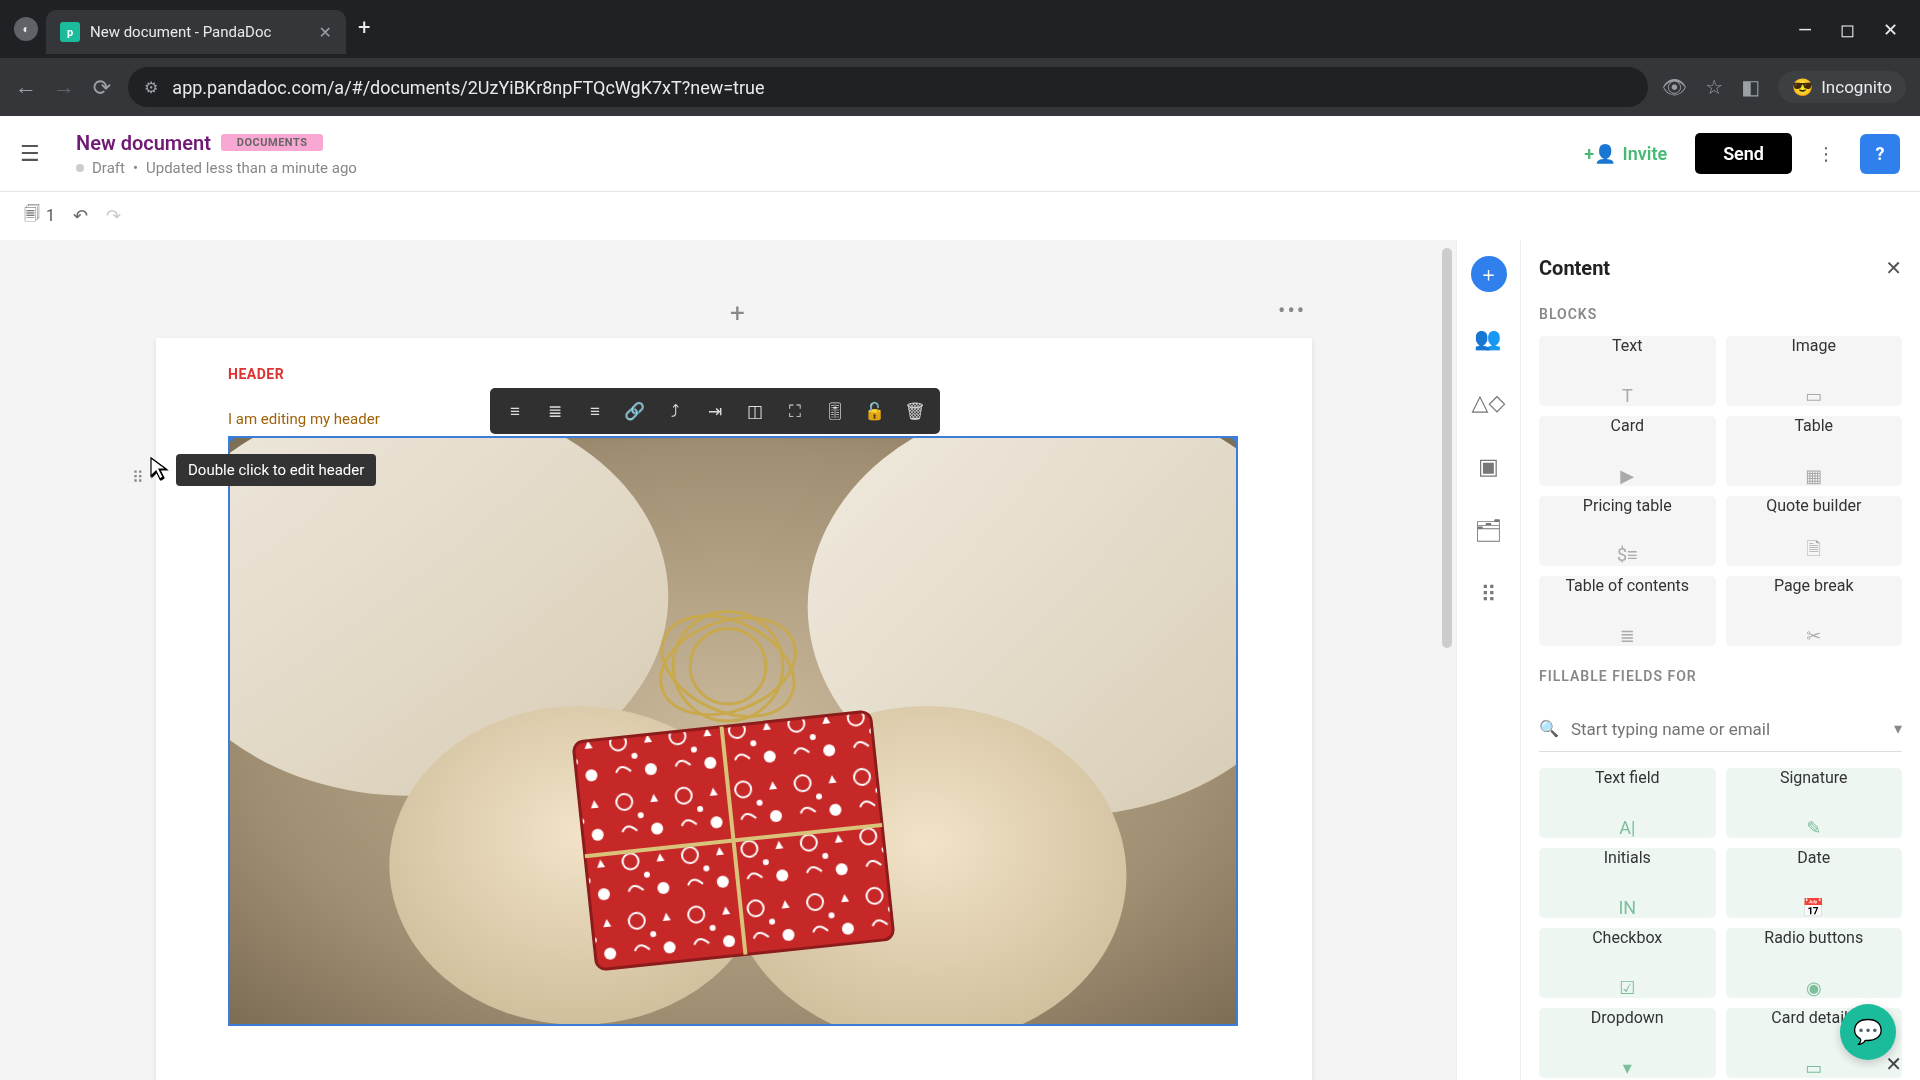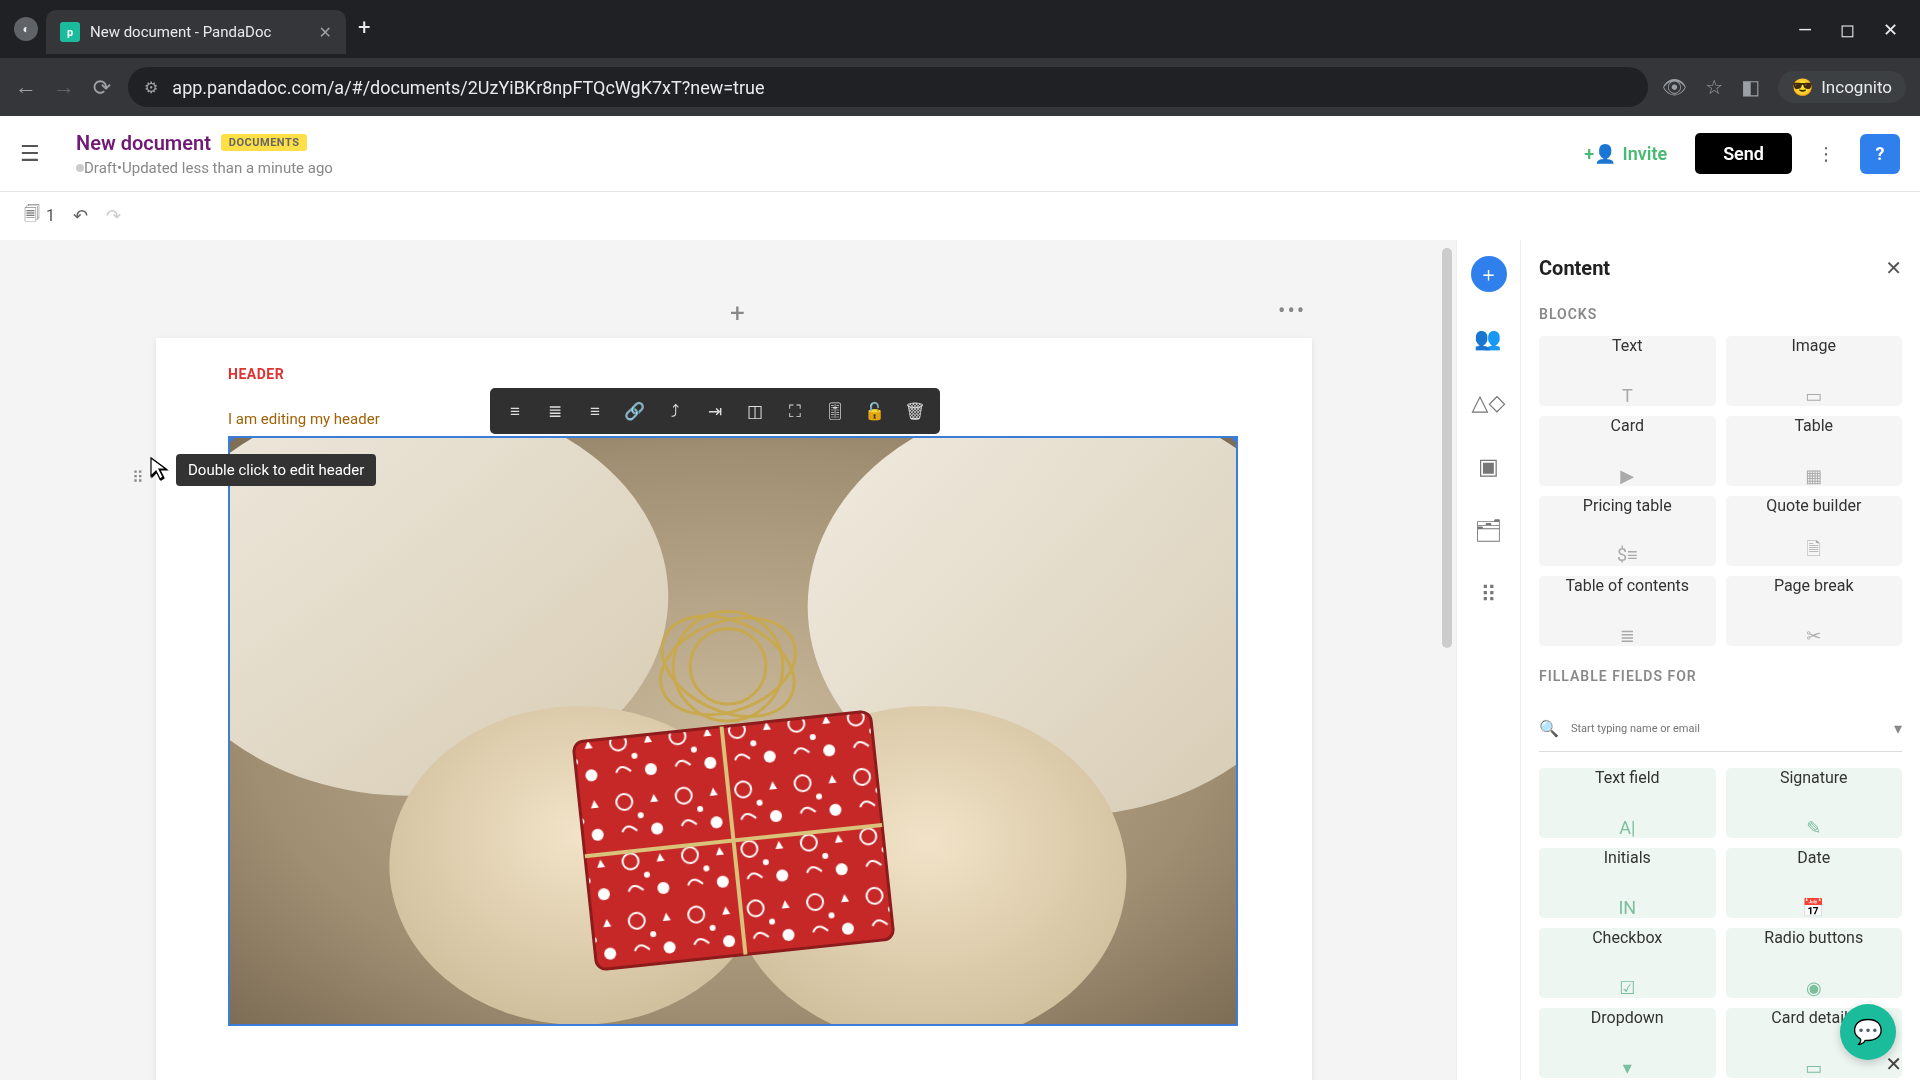--- a/index.html
+++ b/index.html
@@ -23,22 +23,22 @@
   .addrbar .url .lock { color:#9aa0a6; font-size:16px; }
   .addrbar .right-icons { display:flex; gap:18px; align-items:center; font-size:20px; }
   .addrbar .incog { background:#3c4043; border-radius:20px; padding:6px 14px; display:flex; align-items:center; gap:8px; color:#e8eaed; font-size:17px; }
 
   
   .app-header { height:76px; border-bottom:1px solid #e5e5e5; display:flex; align-items:center; padding:0 20px; }
   .hamburger { width:28px; color:#555; font-size:22px; margin-right:28px; cursor:pointer; }
   .doc-head { display:flex; flex-direction:column; }
   .doc-head .row1 { display:flex; align-items:center; gap:10px; }
   .doc-title { font-size:20px; font-weight:600; color:#701a75; }
-  .doc-chip { background:#fde047; color:#666; font-size:11px; font-weight:700; padding:2px 8px; border-radius:3px; letter-spacing:.5px; }
-  .doc-sub { color:#888; font-size:15px; margin-top:4px; display:flex; align-items:center; gap:0; }
+  .doc-chip { background:#f9a8d4; color:#666; font-size:11px; font-weight:700; padding:2px 16px; border-radius:3px; letter-spacing:.5px; }
+  .doc-sub { color:#888; font-size:15px; margin-top:4px; display:flex; align-items:center; gap:8px; }
   .doc-sub .dot { width:8px; height:8px; border-radius:50%; background:#ccc; display:inline-block; }
   .hdr-right { margin-left:auto; display:flex; align-items:center; gap:14px; }
   .btn-invite { color:#47b972; font-weight:600; font-size:18px; display:flex; align-items:center; gap:6px; cursor:pointer; padding:8px 14px; }
   .btn-send { background:#000000; color:#fff; font-weight:600; font-size:18px; padding:10px 28px; border-radius:5px; cursor:pointer; }
   .hdr-ico { width:40px; height:40px; display:flex; align-items:center; justify-content:center; color:#555; font-size:18px; border-radius:6px; }
   .help { background:#2f80ed; color:#fff; border-radius:6px; font-weight:700; }
 
   
   .toolbar { height:48px; display:flex; align-items:center; padding:0 24px; gap:18px; color:#555; border-bottom:1px solid transparent; }
   .toolbar .pg { display:flex; align-items:center; gap:6px; font-size:16px; }
@@ -78,21 +78,21 @@
   .panel { width:400px; border-left:1px solid #eee; display:flex; flex-direction:column; padding:0 18px; overflow:hidden; position:relative; }
   .panel-hd { display:flex; align-items:center; height:56px; }
   .panel-hd .ttl { font-size:20px; font-weight:700; color:#222; }
   .panel-hd .x { margin-left:auto; font-size:20px; color:#555; cursor:pointer; }
   .panel .sec { color:#888; font-size:14px; font-weight:600; letter-spacing:1px; margin:10px 0 14px; }
   .grid2 { display:grid; grid-template-columns:1fr 1fr; gap:10px; }
   .block { background:#f5f5f5; border-radius:5px; height:70px; display:flex; align-items:center; padding:0 14px; cursor:grab; justify-content:space-between;flex-direction:column; }
   .block .lbl { font-size:16px; color:#333; line-height:1.2; }
   .block .ic { color:#aaa; font-size:18px; }
   .search { display:flex; align-items:center; height:46px; border-bottom:1px solid #ddd; margin:8px 0 16px; color:#888; gap:12px; }
-  .search input { border:none; outline:none; flex:1; font-size:11px; color:#555; background:transparent; }
+  .search input { border:none; outline:none; flex:1; font-size:17px; color:#555; background:transparent; }
   .fillable .block { background:#eef6f2; }
   .fillable .block .ic { color:#7bbf9d; }
   .close-x { position:absolute; right:18px; top:812px; font-size:20px; color:#444; cursor:pointer; }
   .chat { position:absolute; right:24px; bottom:20px; width:56px; height:56px; border-radius:50%; background:#1abc9c; display:flex; align-items:center; justify-content:center; color:#fff; font-size:24px; box-shadow:0 3px 10px rgba(0,0,0,.2); cursor:pointer; }
 </style>
 </head>
 <body>
 
 <div class="chrome">
   <div class="chrome-left">

